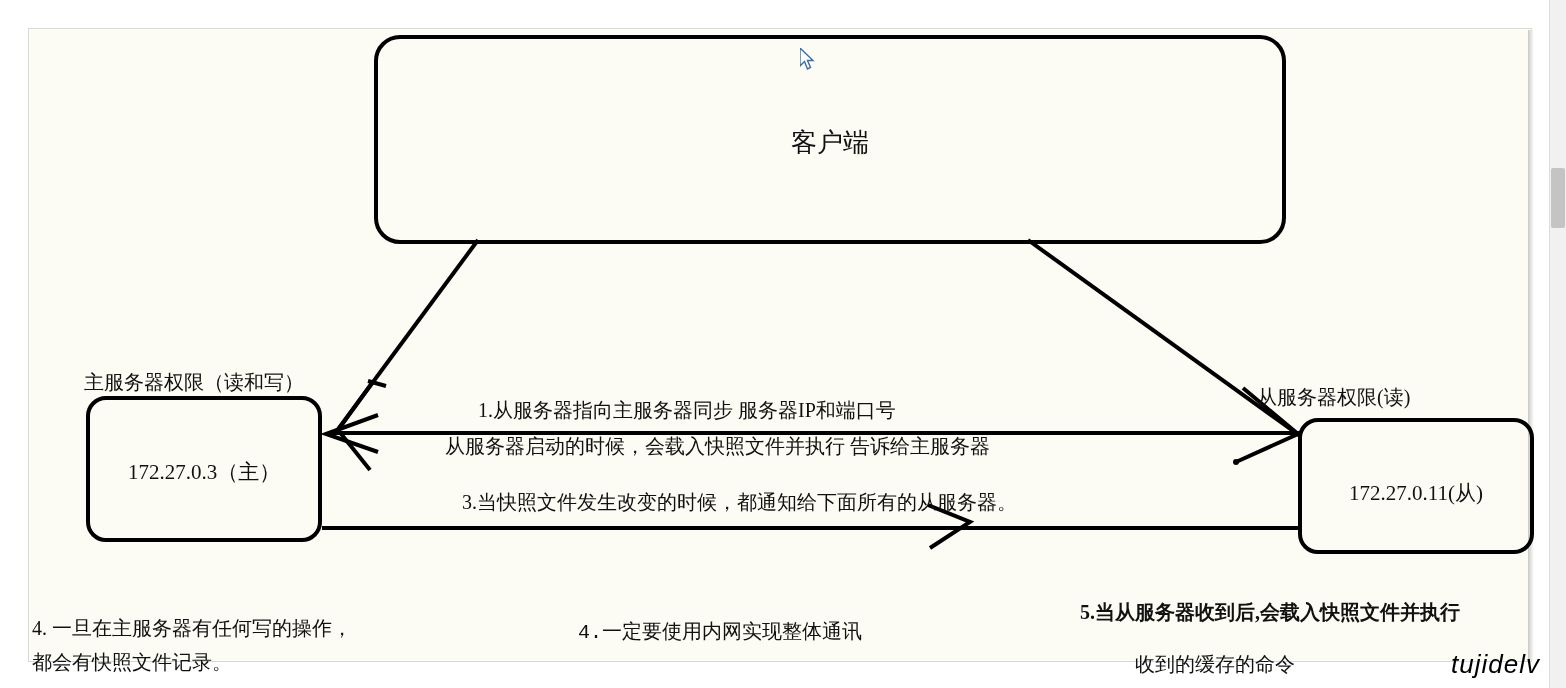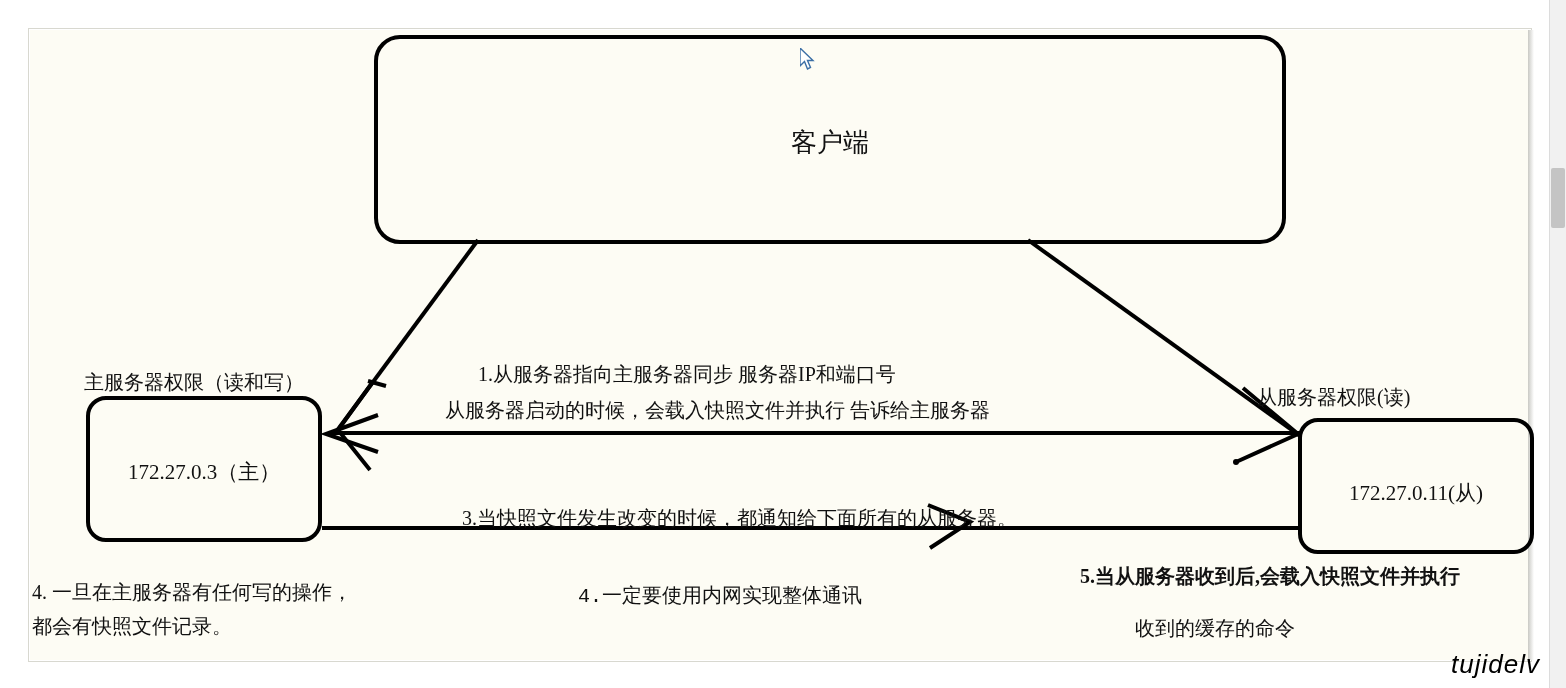--- a/index.html
+++ b/index.html
@@ -71,20 +71,21 @@
     font-size: 26px;
   }
   .node-ip {
     font-size: 21px;
   }
   .side-label {
     font-size: 20px;
   }
   .note {
     font-size: 20px;
+    margin-top: 36px;
   }
   .watermark {
     position: absolute;
     right: 26px;
     bottom: 8px;
     font-family: "Liberation Sans", sans-serif;
     font-size: 26px;
     color: #000000;
     letter-spacing: 1px;
     font-style: italic;
@@ -135,21 +136,21 @@
 
   <div class="label node-ip" style="left:1300px; top:478px; width:232px; text-align:center;">172.27.0.11(从)</div>
 
   <div class="label side-label" style="left:84px; top:368px;">主服务器权限（读和写）</div>
 
   <div class="label side-label" style="left:1257px; top:383px;">从服务器权限(读)</div>
 
   <div class="label note" style="left:478px; top:360px;">1.从服务器指向主服务器同步 服务器IP和端口号</div>
   <div class="label note" style="left:445px; top:396px;">从服务器启动的时候，会载入快照文件并执行 告诉给主服务器</div>
 
-  <div class="label note" style="left:462px; top:504px;">3.当快照文件发生改变的时候，都通知给下面所有的从服务器。</div>
+  <div class="label note" style="left:462px; top:452px;">3.当快照文件发生改变的时候，都通知给下面所有的从服务器。</div>
 
   <div class="label note" style="left:32px; top:578px;">4. 一旦在主服务器有任何写的操作，</div>
   <div class="label note" style="left:32px; top:612px;">都会有快照文件记录。</div>
 
   <div class="label note" style="left:578px; top:582px;font-family:Liberation Mono, monospace;">4.一定要使用内网实现整体通讯</div>
 
   <div class="label note" style="left:1080px; top:562px;font-weight:bold;">5.当从服务器收到后,会载入快照文件并执行</div>
   <div class="label note" style="left:1135px; top:614px;">收到的缓存的命令</div>
 
   <div class="watermark">tujidelv</div>

